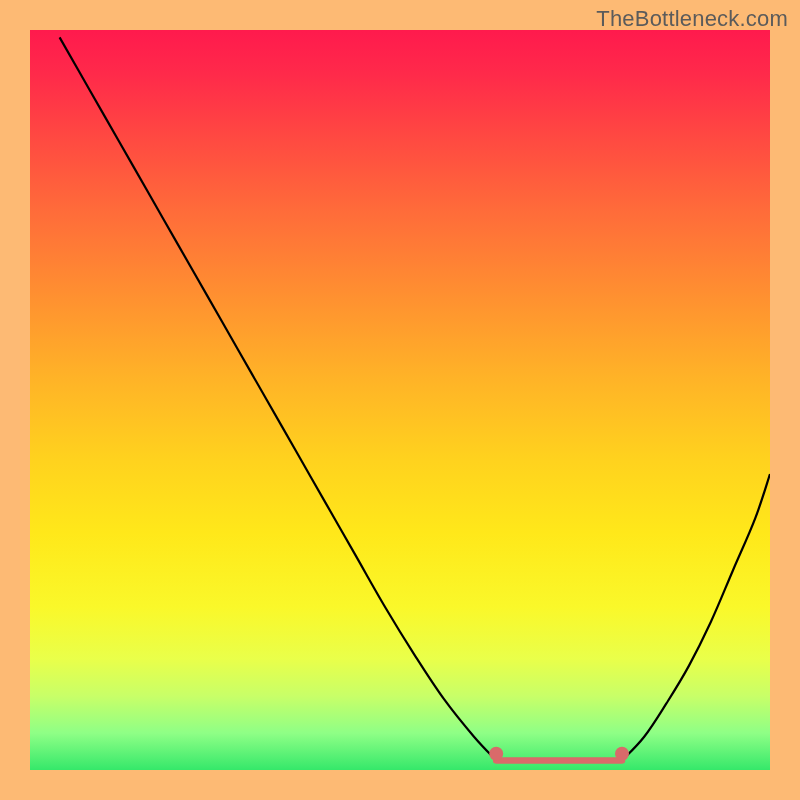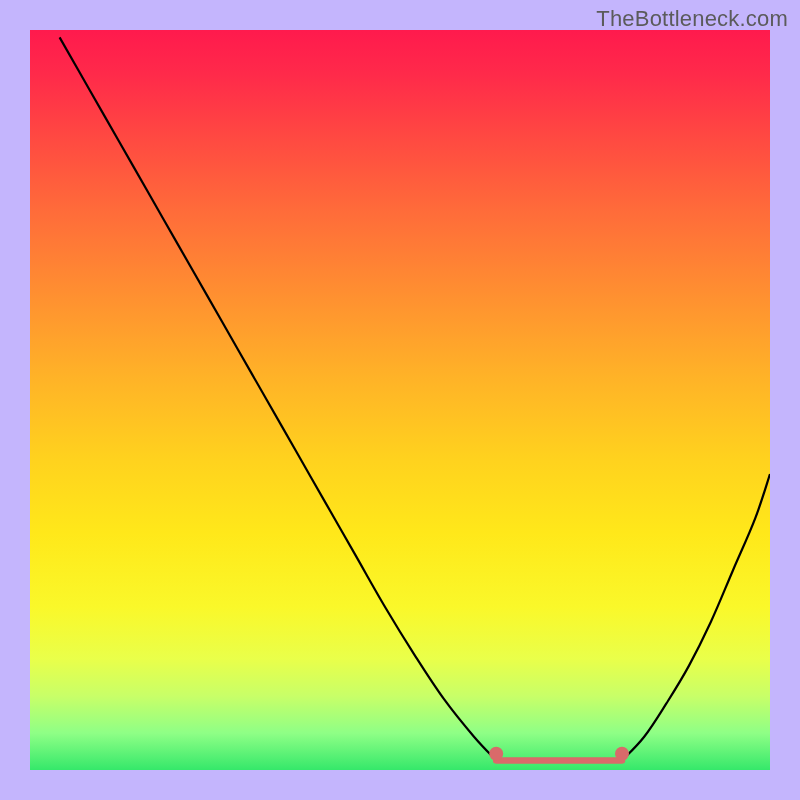--- a/index.html
+++ b/index.html
@@ -1,21 +1,21 @@
 <!DOCTYPE html>
 <html><head>
 <meta charset="utf-8">
 <style>
   * { margin: 0; padding: 0; box-sizing: border-box; }
   html, body { width: 800px; height: 800px; background: #000; overflow: hidden; }
   .container {
     position: relative;
     width: 800px;
     height: 800px;
-    background: #c4b5fd;
+    background: #fdba74;
   }
   .watermark {
     position: absolute;
     top: 6px;
     right: 12px;
     color: #5b5b5b;
     font-family: Arial, Helvetica, sans-serif;
     font-size: 22px;
     font-weight: 500;
     letter-spacing: 0.2px;

